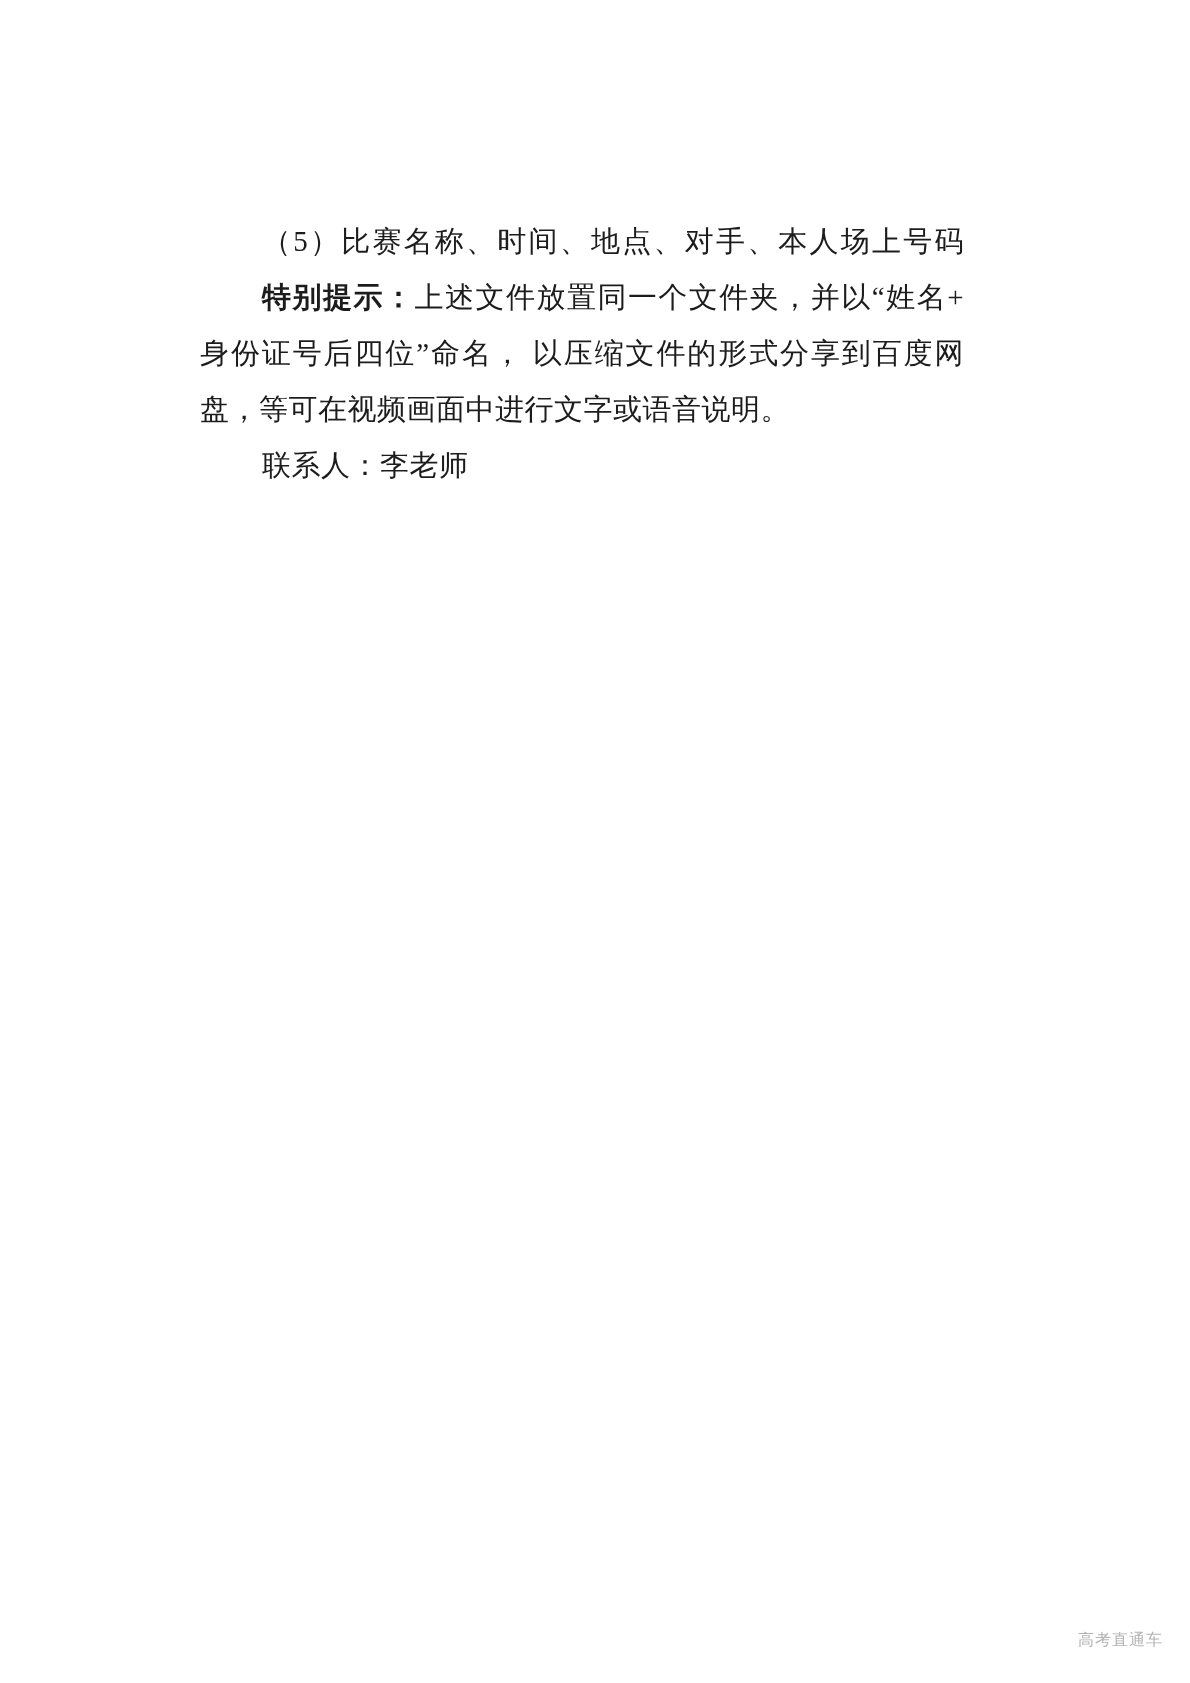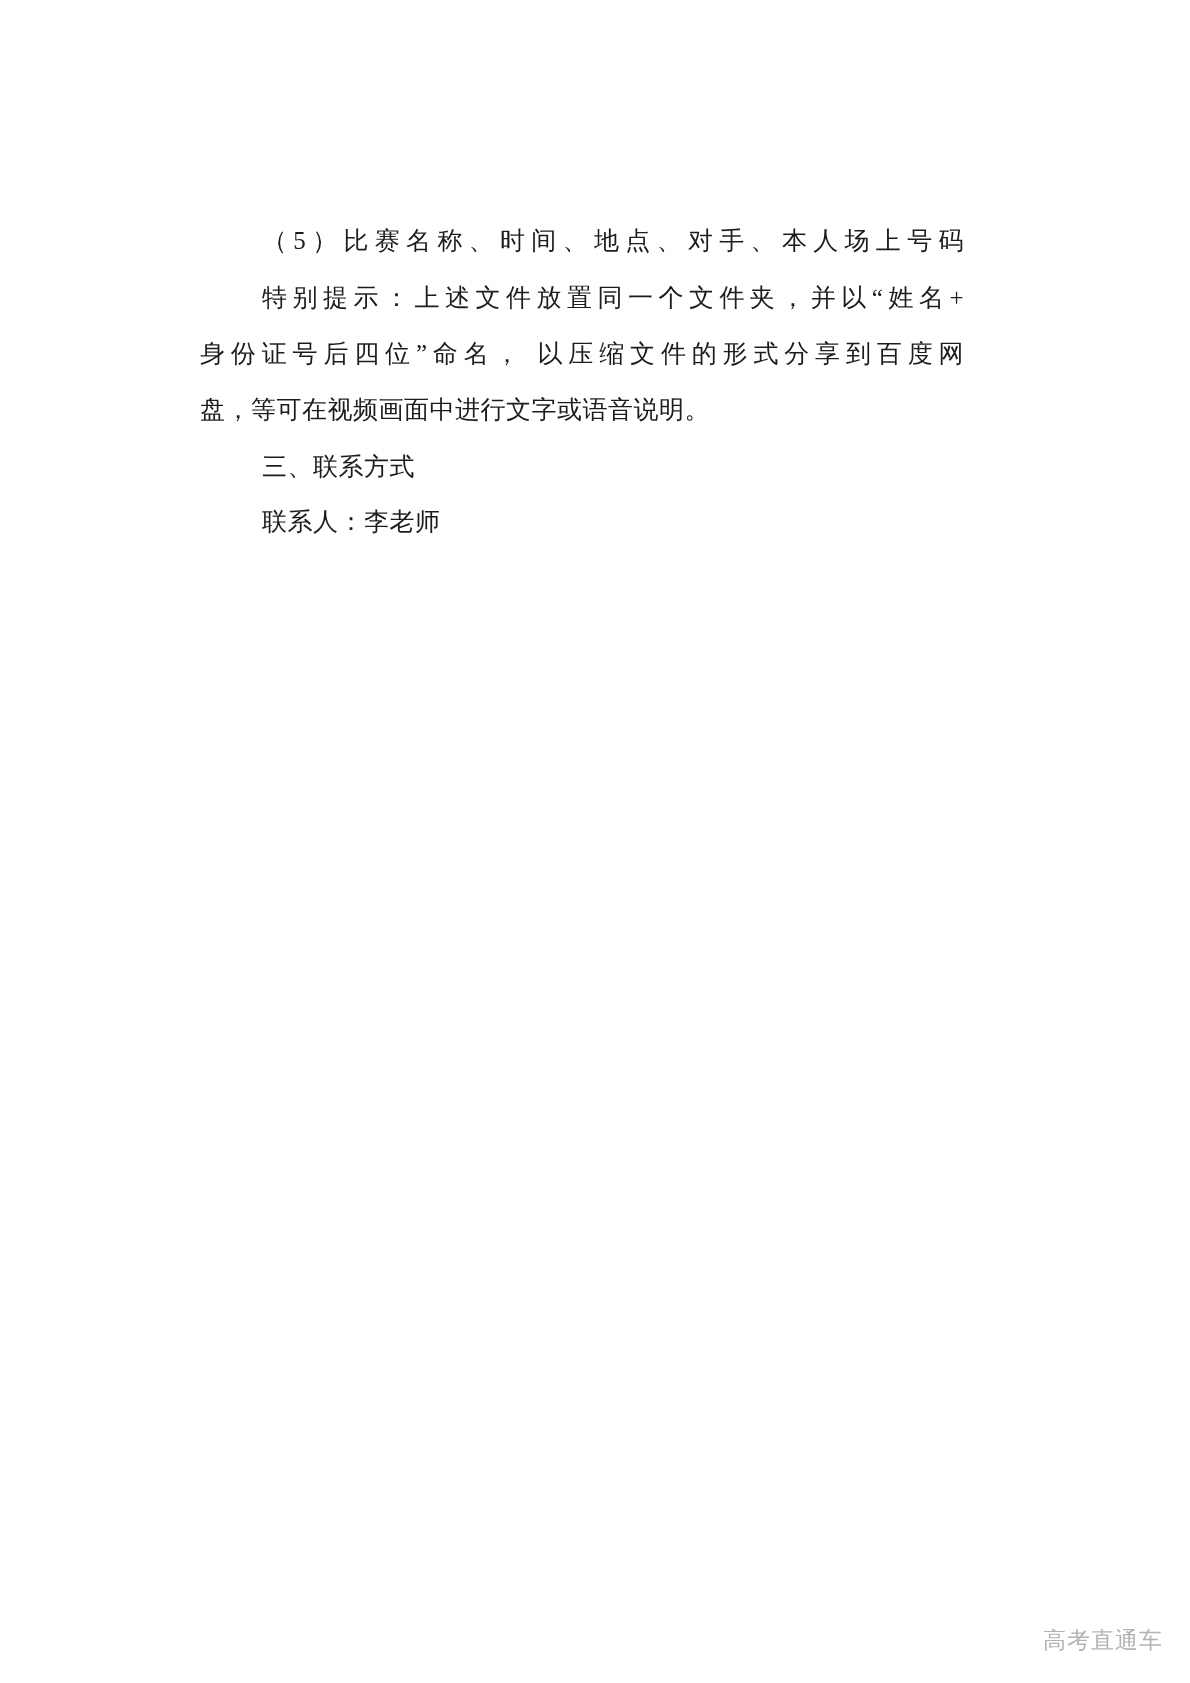--- a/index.html
+++ b/index.html
@@ -13,47 +13,47 @@
     height: 1683px;
     background: #ffffff;
     overflow: hidden;
     font-family: "Liberation Serif", "DejaVu Serif", serif;
   }
   .content {
     position: absolute;
     left: 200px;
     top: 213px;
     width: 764px;
-    font-size: 25px;
+    font-size: 29px;
     line-height: 56px;
     color: #1c1c1c;
     letter-spacing: 0.5px;
   }
   .line {
     min-height: 56px;
     white-space: normal;
   }
   .indent {
     text-indent: 62px;
   }
   .justify {
     text-align: justify;
     text-align-last: justify;
     text-justify: inter-character;
   }
   .heading,
   .label {
     font-family: "Liberation Sans", "DejaVu Sans", sans-serif;
-    font-weight: 400;
+    font-weight: 700;
   }
   .watermark {
     position: absolute;
     top: 1626px;
     right: 27px;
-    font-size: 23px;
+    font-size: 16px;
     line-height: 28px;
     letter-spacing: 1px;
     color: #b3b3b3;
     font-family: "Liberation Sans", "DejaVu Sans", sans-serif;
   }
 </style>
 </head>
 <body>
 
 <div class="page">
@@ -61,21 +61,20 @@
 
     <div class="line indent justify">（5）比赛名称、时间、地点、对手、本人场上号码</div>
 
 
     <div class="line indent justify"><span class="label">特别提示：</span><span>上述文件放置同一个文件夹，并以“姓名+</span></div>
 
     <div class="line justify">身份证号后四位”命名， 以压缩文件的形式分享到百度网</div>
 
     <div class="line">盘，等可在视频画面中进行文字或语音说明。</div>
 
-    <div class="line indent heading">三、联系方式</div>
 
     <div class="line indent">联系人：李老师</div>
 
 
 
   </div>
 
   <div class="watermark">高考直通车</div>
 </div>
 

